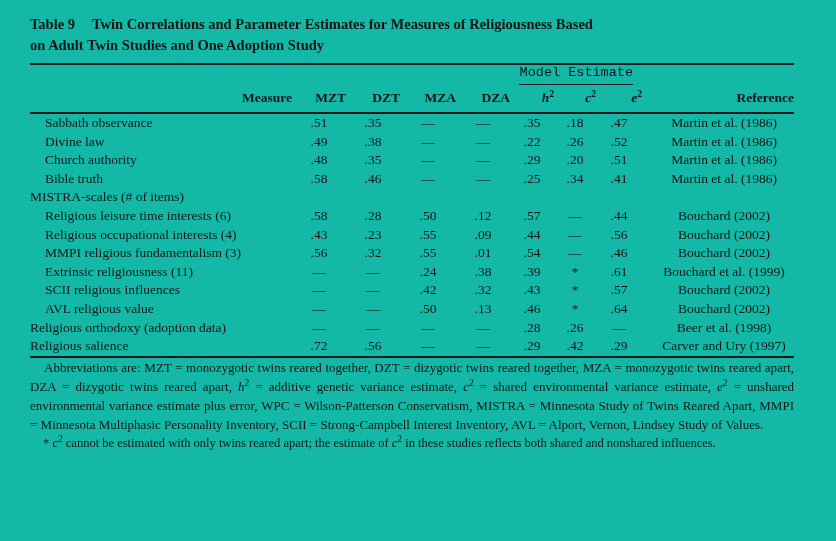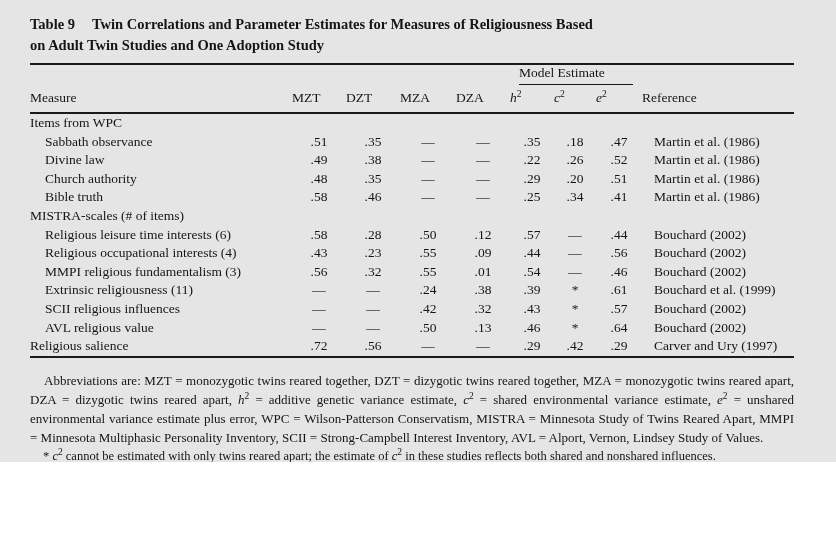--- a/index.html
+++ b/index.html
@@ -1,21 +1,21 @@
 <!DOCTYPE html>
 <html><head>
 <meta charset="utf-8">
 <style>
   * { box-sizing: border-box; }
   html, body { margin: 0; padding: 0; background: #ffffff; }
   .page {
     position: relative;
     width: 836px;
-    height: 462px;
-    background: #e5e5e5;
+    height: 541px;
+    background: #14b8a6;
     color: #151515;
     font-family: "Liberation Serif", "DejaVu Serif", serif;
     padding: 10px 42px 18px 30px;
     overflow: hidden;
   }
   
   .title {
     margin: 4px 0 0 0;
     font-weight: bold;
     font-size: 14.5px;
@@ -31,49 +31,50 @@
   
   table.tbl {
     width: 100%;
     border-collapse: collapse;
     table-layout: fixed;
     font-size: 13.5px;
   }
   .tbl th { font-weight: normal; padding: 0; }
   .th-group { padding-top: 5px; vertical-align: bottom; }
   .group-inner {
-    text-align: left;
+    text-align: right;
     border-bottom: 1.5px solid #1a1a1a;
     padding-bottom: 3px;
     margin: 0 9px;
     line-height: 16px;
+    font-family: Liberation Mono, monospace;
   }
   tr.col-headers th {
     border-bottom: 2px solid #1a1a1a;
-    text-align: left;
+    text-align: right;
     vertical-align: bottom;
     padding: 5px 0 6px 0;
     line-height: 16px;
+    font-weight: bold;
   }
   .tbl td {
     padding: 0;
     height: 18.6px;
     line-height: 18.6px;
     white-space: nowrap;
   }
   td.c-measure { text-align: left; }
   td.c-measure.indent { padding-left: 15px; }
   td.c-num { text-align: center; }
-  td.c-ref { text-align: left; padding-left: 12px; }
+  td.c-ref { text-align: center; padding-left: 12px; }
   tbody tr:last-child td { border-bottom: 2px solid #1a1a1a; }
   sup { font-size: 9.5px; line-height: 0; vertical-align: super; }
   .it { font-style: italic; }
   
   .footnotes {
-    margin-top: 13px;
     font-size: 13px;
     line-height: 19px;
     text-align: justify;
   }
   .fn { margin: 0; text-indent: 14px; }
   .fn-star { font-size: 12.5px; text-indent: 13px; }
 </style>
 </head>
 <body>
 
@@ -113,31 +114,20 @@
         <th>MZA</th>
         <th>DZA</th>
         <th><span><span class="it">h</span><sup>2</sup></span></th>
         <th><span><span class="it">c</span><sup>2</sup></span></th>
         <th><span><span class="it">e</span><sup>2</sup></span></th>
         <th>Reference</th>
       </tr>
     </thead>
     <tbody>
         <tr>
-          <td class="c-measure">Items from WPC</td>
-          <td class="c-num"></td>
-          <td class="c-num"></td>
-          <td class="c-num"></td>
-          <td class="c-num"></td>
-          <td class="c-num"></td>
-          <td class="c-num"></td>
-          <td class="c-num"></td>
-          <td class="c-ref"></td>
-        </tr>
-        <tr>
           <td class="c-measure indent">Sabbath observance</td>
           <td class="c-num">.51</td>
           <td class="c-num">.35</td>
           <td class="c-num">—</td>
           <td class="c-num">—</td>
           <td class="c-num">.35</td>
           <td class="c-num">.18</td>
           <td class="c-num">.47</td>
           <td class="c-ref">Martin et al. (1986)</td>
         </tr>
@@ -245,20 +235,31 @@
           <td class="c-num">—</td>
           <td class="c-num">—</td>
           <td class="c-num">.50</td>
           <td class="c-num">.13</td>
           <td class="c-num">.46</td>
           <td class="c-num">*</td>
           <td class="c-num">.64</td>
           <td class="c-ref">Bouchard (2002)</td>
         </tr>
         <tr>
+          <td class="c-measure">Religious orthodoxy (adoption data)</td>
+          <td class="c-num">—</td>
+          <td class="c-num">—</td>
+          <td class="c-num">—</td>
+          <td class="c-num">—</td>
+          <td class="c-num">.28</td>
+          <td class="c-num">.26</td>
+          <td class="c-num">—</td>
+          <td class="c-ref">Beer et al. (1998)</td>
+        </tr>
+        <tr>
           <td class="c-measure">Religious salience</td>
           <td class="c-num">.72</td>
           <td class="c-num">.56</td>
           <td class="c-num">—</td>
           <td class="c-num">—</td>
           <td class="c-num">.29</td>
           <td class="c-num">.42</td>
           <td class="c-num">.29</td>
           <td class="c-ref">Carver and Ury (1997)</td>
         </tr>

